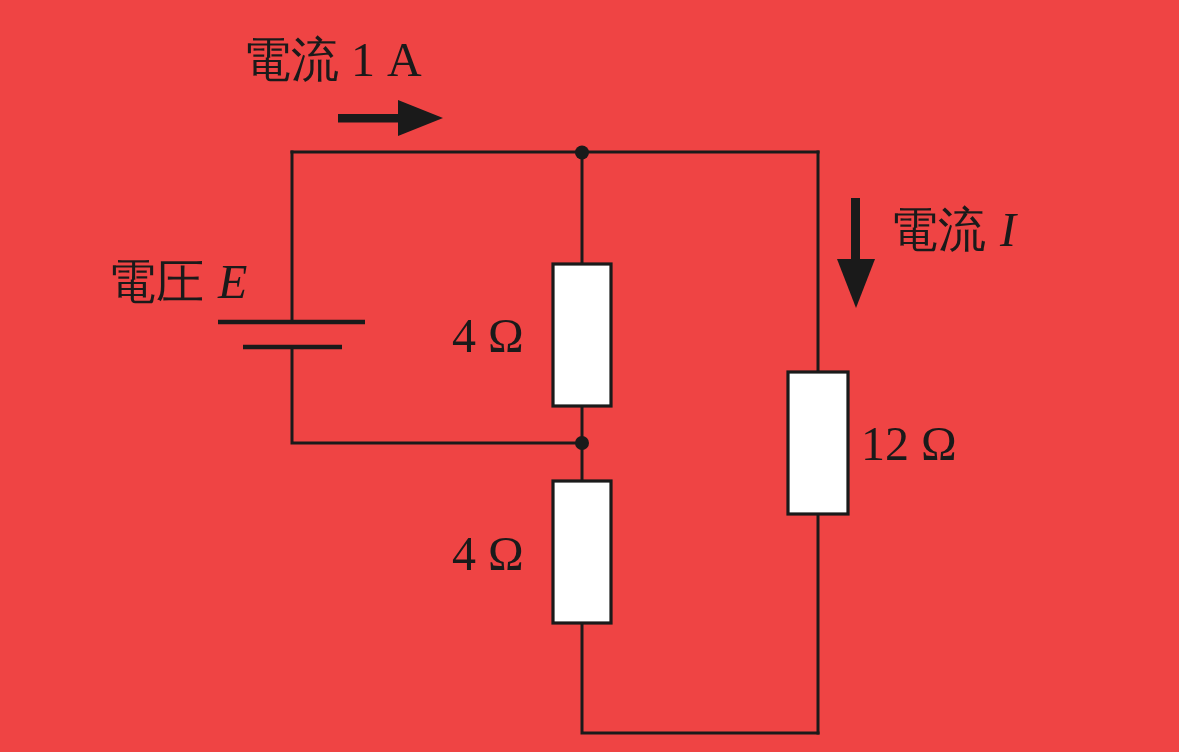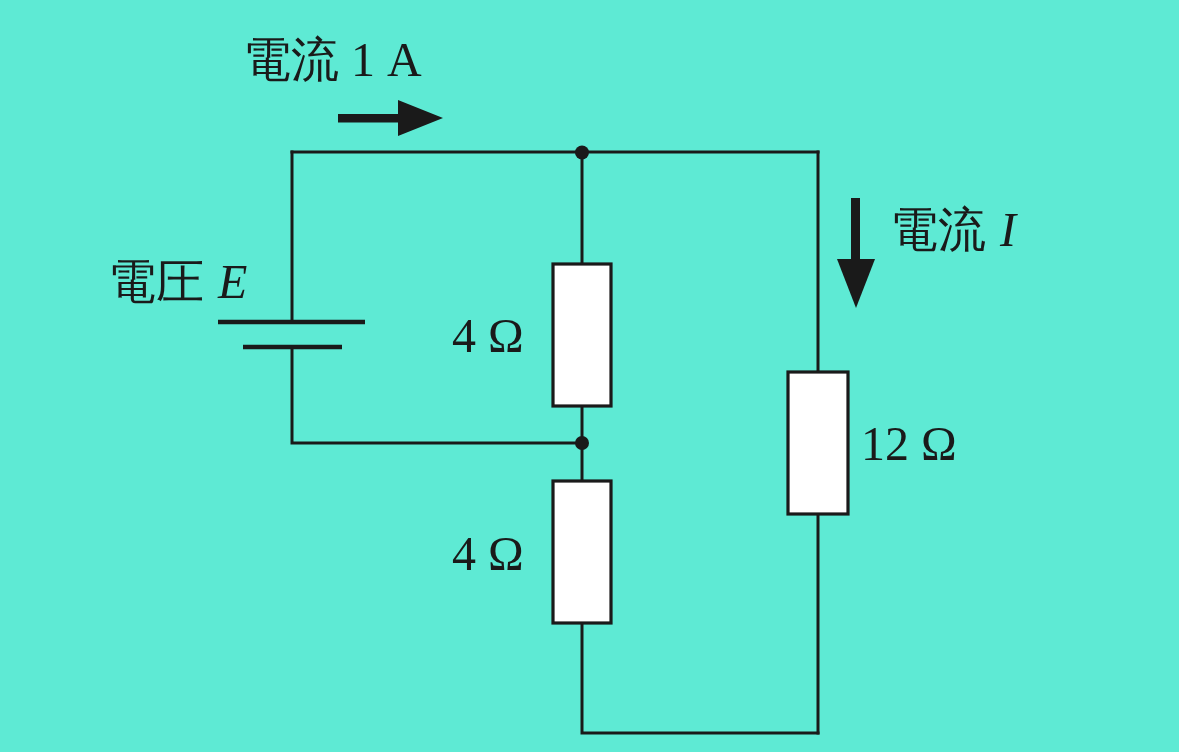--- a/index.html
+++ b/index.html
@@ -4,21 +4,21 @@
 <style>
   html, body {
     margin: 0;
     padding: 0;
     background: #ffffff;
   }
   .stage {
     position: relative;
     width: 1179px;
     height: 752px;
-    background: #5eead4;
+    background: #ef4444;
     overflow: hidden;
     font-family: "Liberation Serif", "DejaVu Serif", serif;
   }
   svg { display: block; }
   .wire {
     stroke: #1a1a1a;
     stroke-width: 3;
     fill: none;
     stroke-linecap: square;
   }

